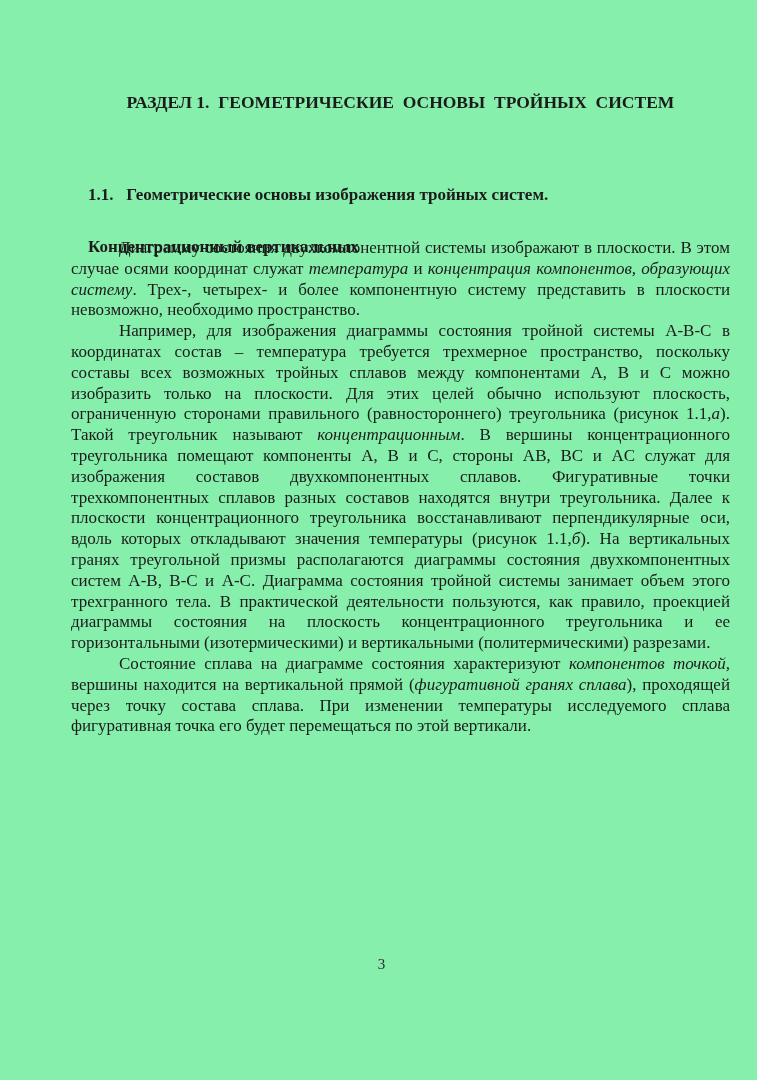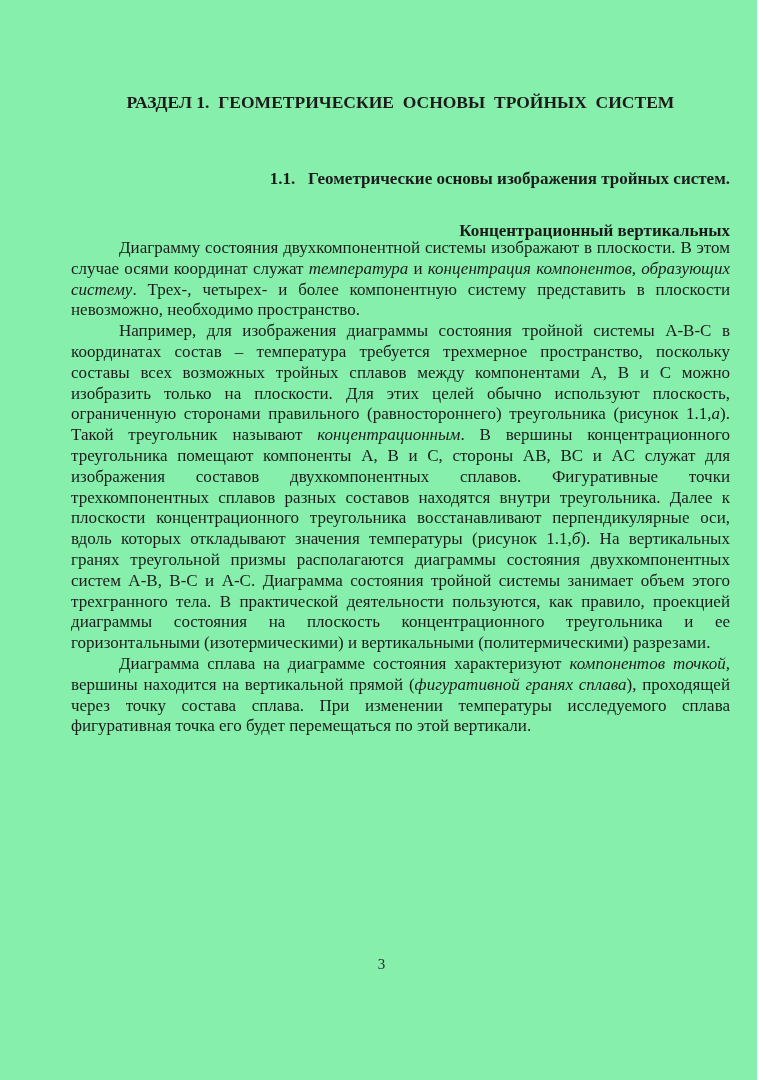--- a/index.html
+++ b/index.html
@@ -23,25 +23,25 @@
     width: 659px;
     margin: 0;
     text-align: center;
     font-size: 17.5px;
     font-weight: bold;
     line-height: 22px;
     white-space: pre-wrap;
   }
   .doc-subtitle {
     position: absolute;
-    top: 140px;
+    top: 156px;
     left: 71px;
     width: 659px;
     margin: 0;
-    text-align: right;
+    text-align: left;
     font-size: 17px;
     font-weight: bold;
     line-height: 26px;
     white-space: pre-wrap;
   }
   .body-text {
     position: absolute;
     top: 238px;
     left: 71px;
     width: 659px;
@@ -71,18 +71,18 @@
   <h1 class="doc-title">РАЗДЕЛ 1.  ГЕОМЕТРИЧЕСКИЕ  ОСНОВЫ  ТРОЙНЫХ  СИСТЕМ</h1>
 
   <h2 class="doc-subtitle">
     <span>1.1.   Геометрические основы изображения тройных систем.</span><br>
     <span>Концентрационный вертикальных</span>
   </h2>
 
   <div class="body-text">
       <p><span>Диаграмму состояния двухкомпонентной системы изображают в плоскости. В этом случае осями координат служат </span><i>температура</i><span> и </span><i>концентрация компонентов, образующих систему</i><span>. Трех-, четырех- и более компонентную систему представить в плоскости невозможно, необходимо пространство.</span></p>
       <p><span>Например, для изображения диаграммы состояния тройной системы A-B-C в координатах состав – температура требуется трехмерное пространство, поскольку составы всех возможных тройных сплавов между компонентами A, B и C можно изобразить только на плоскости. Для этих целей обычно используют плоскость, ограниченную сторонами правильного (равностороннего) треугольника (рисунок 1.1,</span><i>а</i><span>). Такой треугольник называют </span><i>концентрационным</i><span>. В вершины концентрационного треугольника помещают компоненты A, B и C, стороны AB, BC и AC служат для изображения составов двухкомпонентных сплавов. Фигуративные точки трехкомпонентных сплавов разных составов находятся внутри треугольника. Далее к плоскости концентрационного треугольника восстанавливают перпендикулярные оси, вдоль которых откладывают значения температуры (рисунок 1.1,</span><i>б</i><span>). На вертикальных гранях треугольной призмы располагаются диаграммы состояния двухкомпонентных систем A-B, B-C и A-C. Диаграмма состояния тройной системы занимает объем этого трехгранного тела. В практической деятельности пользуются, как правило, проекцией диаграммы состояния на плоскость концентрационного треугольника и ее горизонтальными (изотермическими) и вертикальными (политермическими) разрезами.</span></p>
-      <p><span>Диаграмма сплава на диаграмме состояния характеризуют </span><i>компонентов точкой,</i><span> вершины находится на вертикальной прямой (</span><i>фигуративной гранях сплава</i><span>), проходящей через точку состава сплава. При изменении температуры исследуемого сплава фигуративная точка его будет перемещаться по этой вертикали.</span></p>
+      <p><span>Состояние сплава на диаграмме состояния характеризуют </span><i>компонентов точкой,</i><span> вершины находится на вертикальной прямой (</span><i>фигуративной гранях сплава</i><span>), проходящей через точку состава сплава. При изменении температуры исследуемого сплава фигуративная точка его будет перемещаться по этой вертикали.</span></p>
     </div>
 
   <div class="page-number">3</div>
 
 </div>
 
 </body></html>

